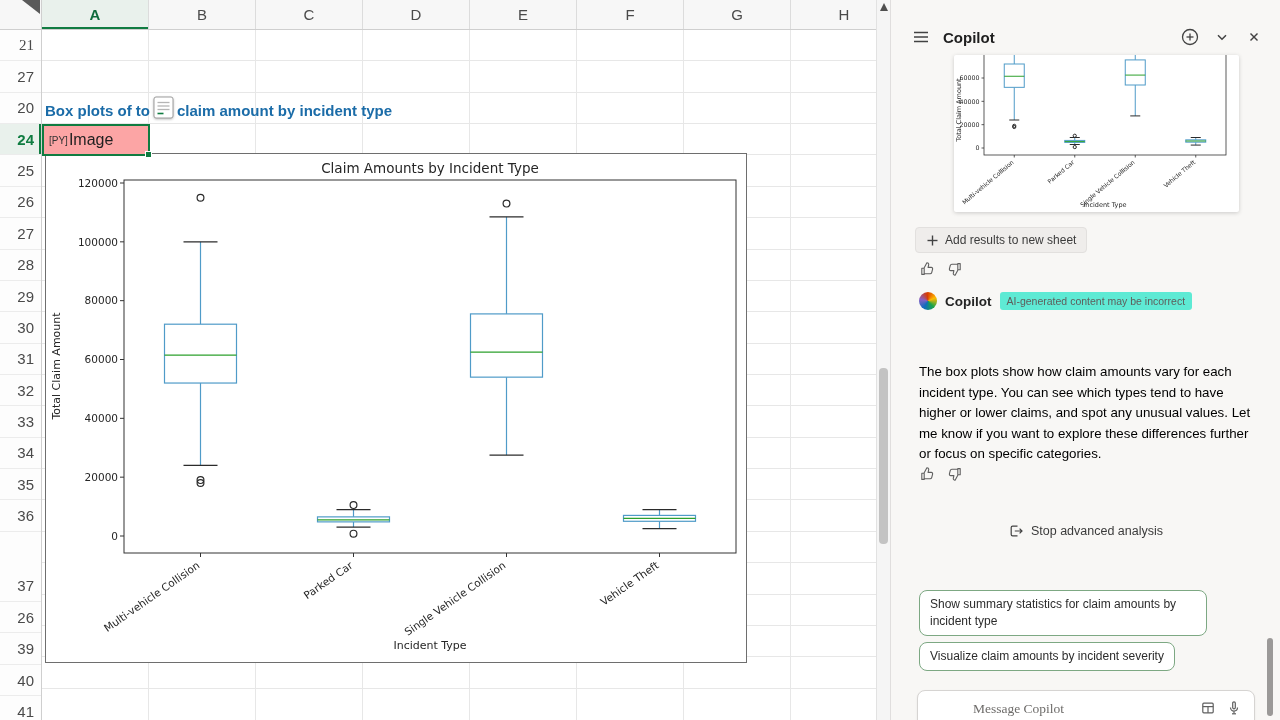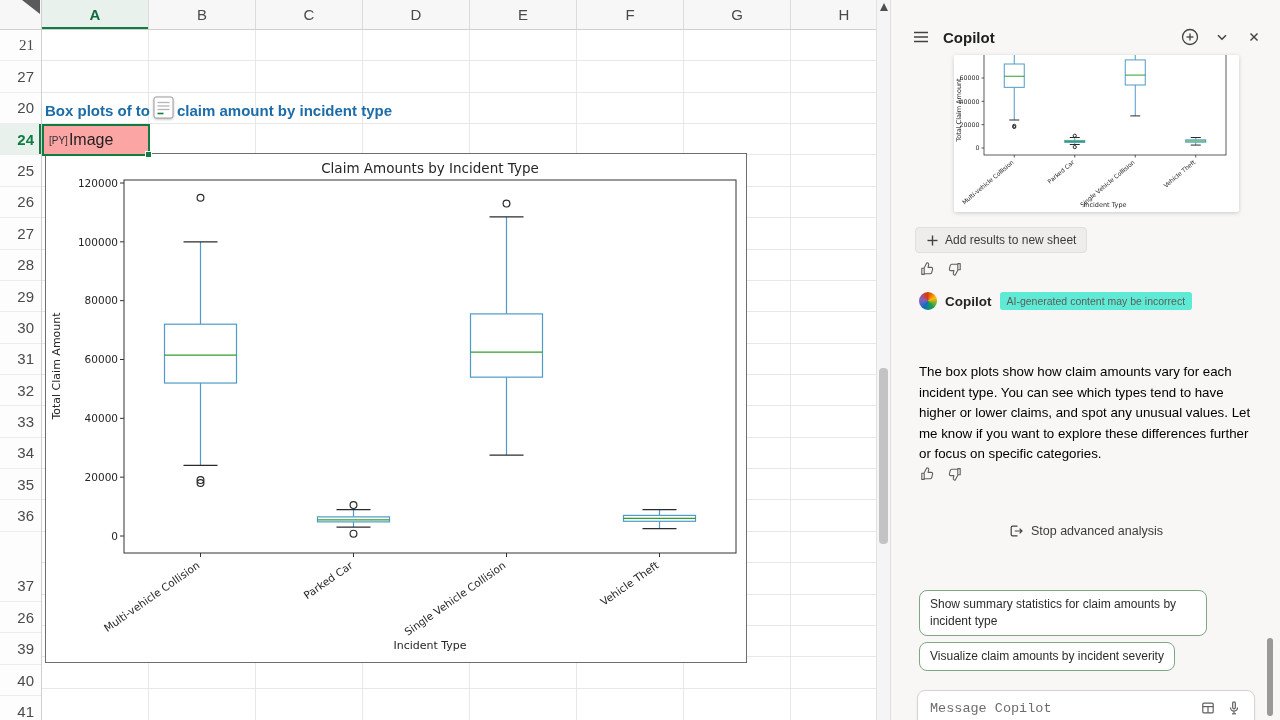--- a/index.html
+++ b/index.html
@@ -62,22 +62,22 @@
   .cp-msg{position:absolute;left:28px;top:326px;width:336px;font-size:13.3px;line-height:1.55;color:#000000;margin-top:36px;}
   .stop-btn{position:absolute;left:0;right:0;top:523px;display:flex;justify-content:center;align-items:center;
     gap:7px;font-size:12.5px;color:#3b3b3b;cursor:pointer;}
   .chip{position:absolute;left:28px;background:#fff;border:1px solid #7DA883;border-radius:8px;
     padding:5px 10px;font-size:12px;color:#2c2c2c;line-height:1.4;cursor:pointer;}
   .chip1{top:590px;width:266px;}
   .chip2{top:642px;}
   .cp-input{position:absolute;left:26px;top:690px;width:338px;height:46px;background:#fff;
     border:1px solid #d6d4d2;border-radius:8px;box-sizing:border-box;display:flex;align-items:flex-start;
     padding:10px 12px 0 12px;box-shadow:0 1px 2px rgba(0,0,0,.08);}
-  .msg-input{border:none;outline:none;flex:1;font-size:13.5px;font-family:Liberation Mono, monospace;
-    color:#1f1f1f;background:transparent;padding:0;}
+  .msg-input{border:none;outline:none;flex:1;font-size:13.5px;font-family:Liberation Serif, serif;
+    color:#1f1f1f;background:transparent;padding:0;margin-left:43px;}
   .msg-input::placeholder{color:#6e6c6a;}
   .input-icons{display:flex;gap:10px;margin-top:-1px;}
   .cp-scroll-thumb{position:absolute;right:7px;top:638px;width:6px;height:78px;background:#9b9998;border-radius:3px;}
 </style>
 </head>
 <body>
 
 <div class="app">
 
   <div class="corner">

